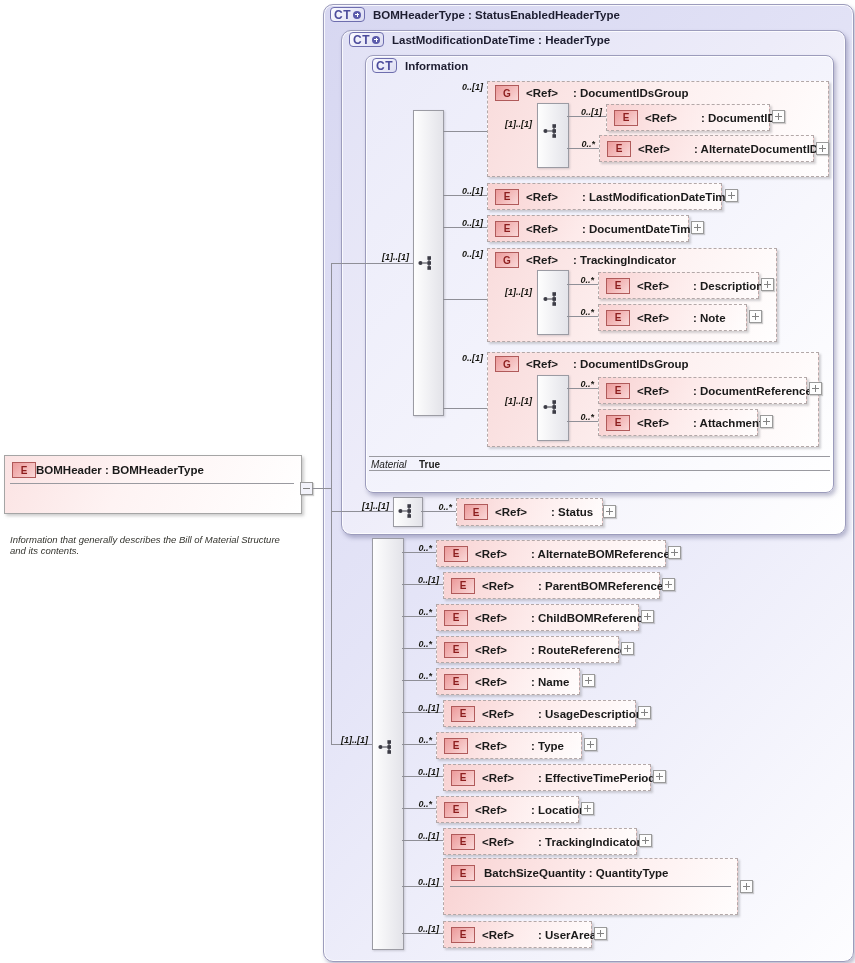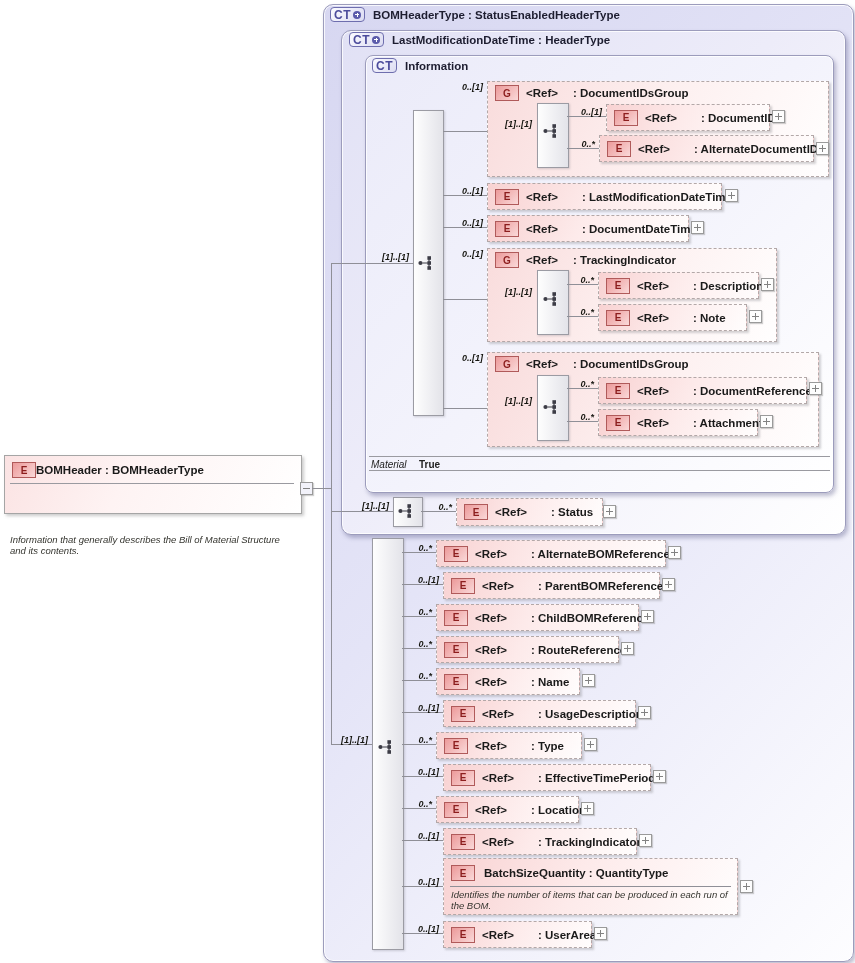--- a/index.html
+++ b/index.html
@@ -410,21 +410,20 @@
   </div>
   <div class="occ" style="left:403px;top:831px;width:36px;">0..[1]</div>
   <div class="plus" style="left:639px;top:834px;"></div>
 
   <div class="ebox" style="left:443px;top:858px;width:293px;height:55px;">
     <div class="erow" style="height:22px;margin-top:3px;">
       <span class="icon-el">E</span>
       <span style="margin-left:9px;">BatchSizeQuantity : QuantityType</span>
     </div>
     <div class="divider" style="left:6px;width:281px;top:27px;background:#8f8f97;"></div>
-    <div class="desc" style="left:7px;top:30px;width:280px;">Identifies the number of items that can be produced in each run of the BOM.</div>
   </div>
   <div class="occ" style="left:403px;top:877px;width:36px;">0..[1]</div>
   <div class="plus" style="left:740px;top:880px;"></div>
 
   <div class="ebox" style="left:443px;top:921px;width:147px;height:25px;">
     <div class="erow">
       <span class="icon-el">E</span>
       <span class="ref">&lt;Ref&gt;</span>
       <span>: UserArea</span>
     </div>

